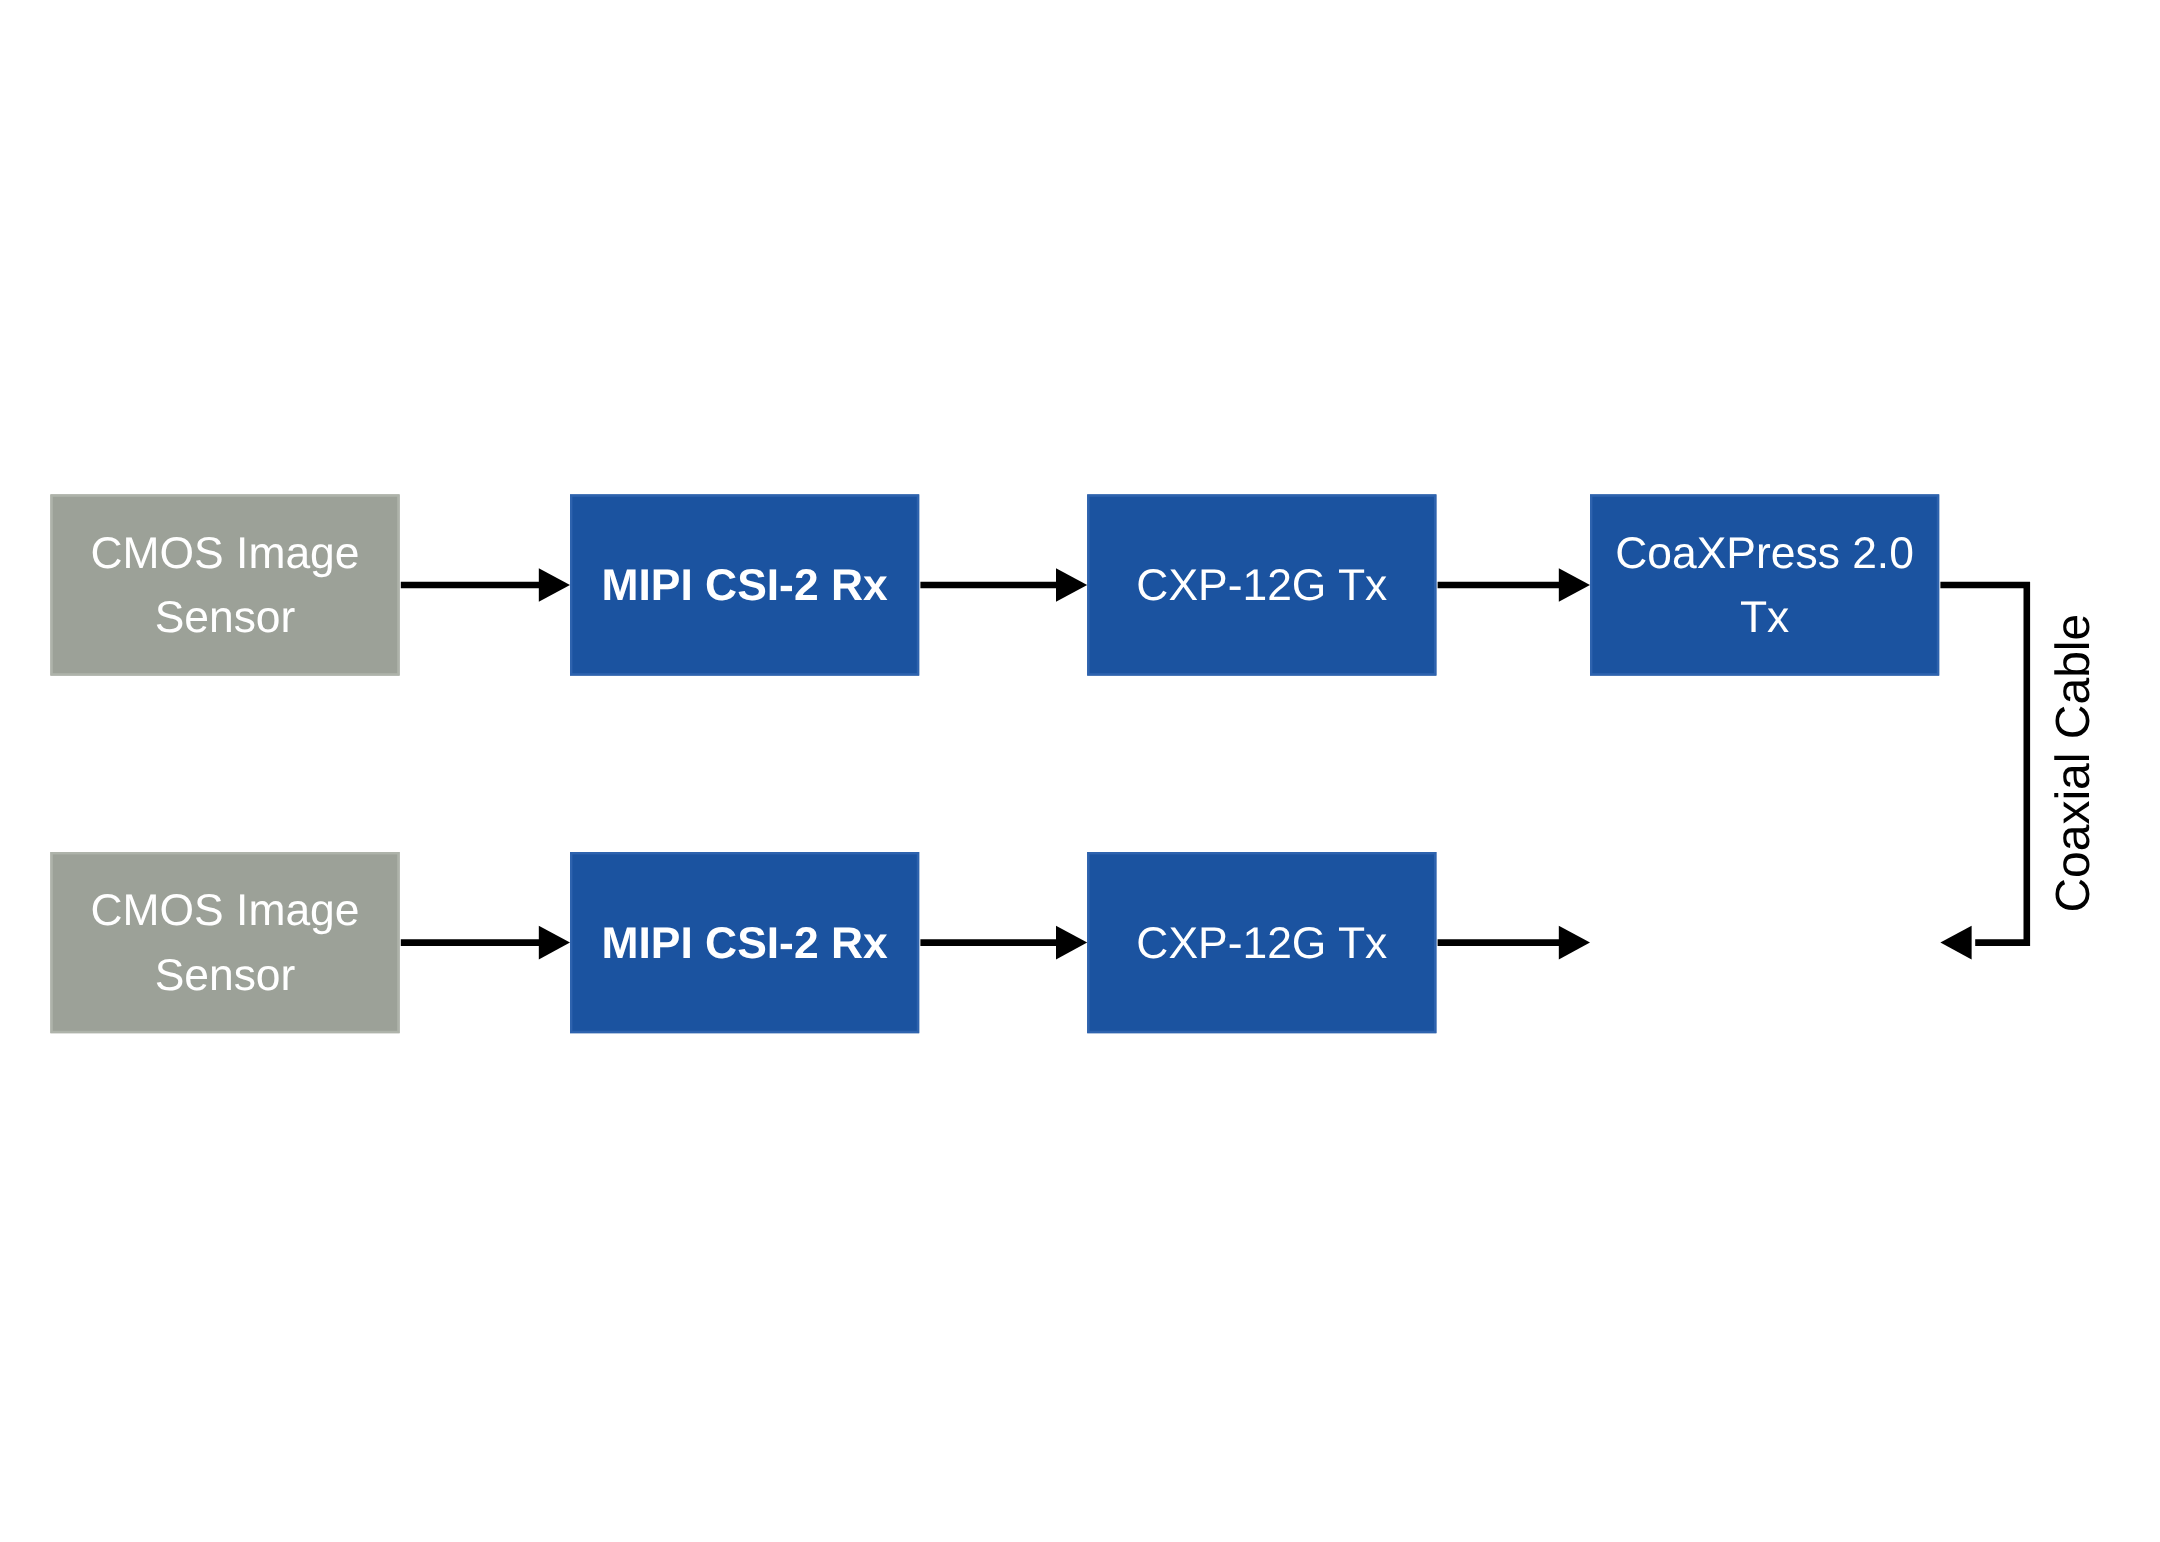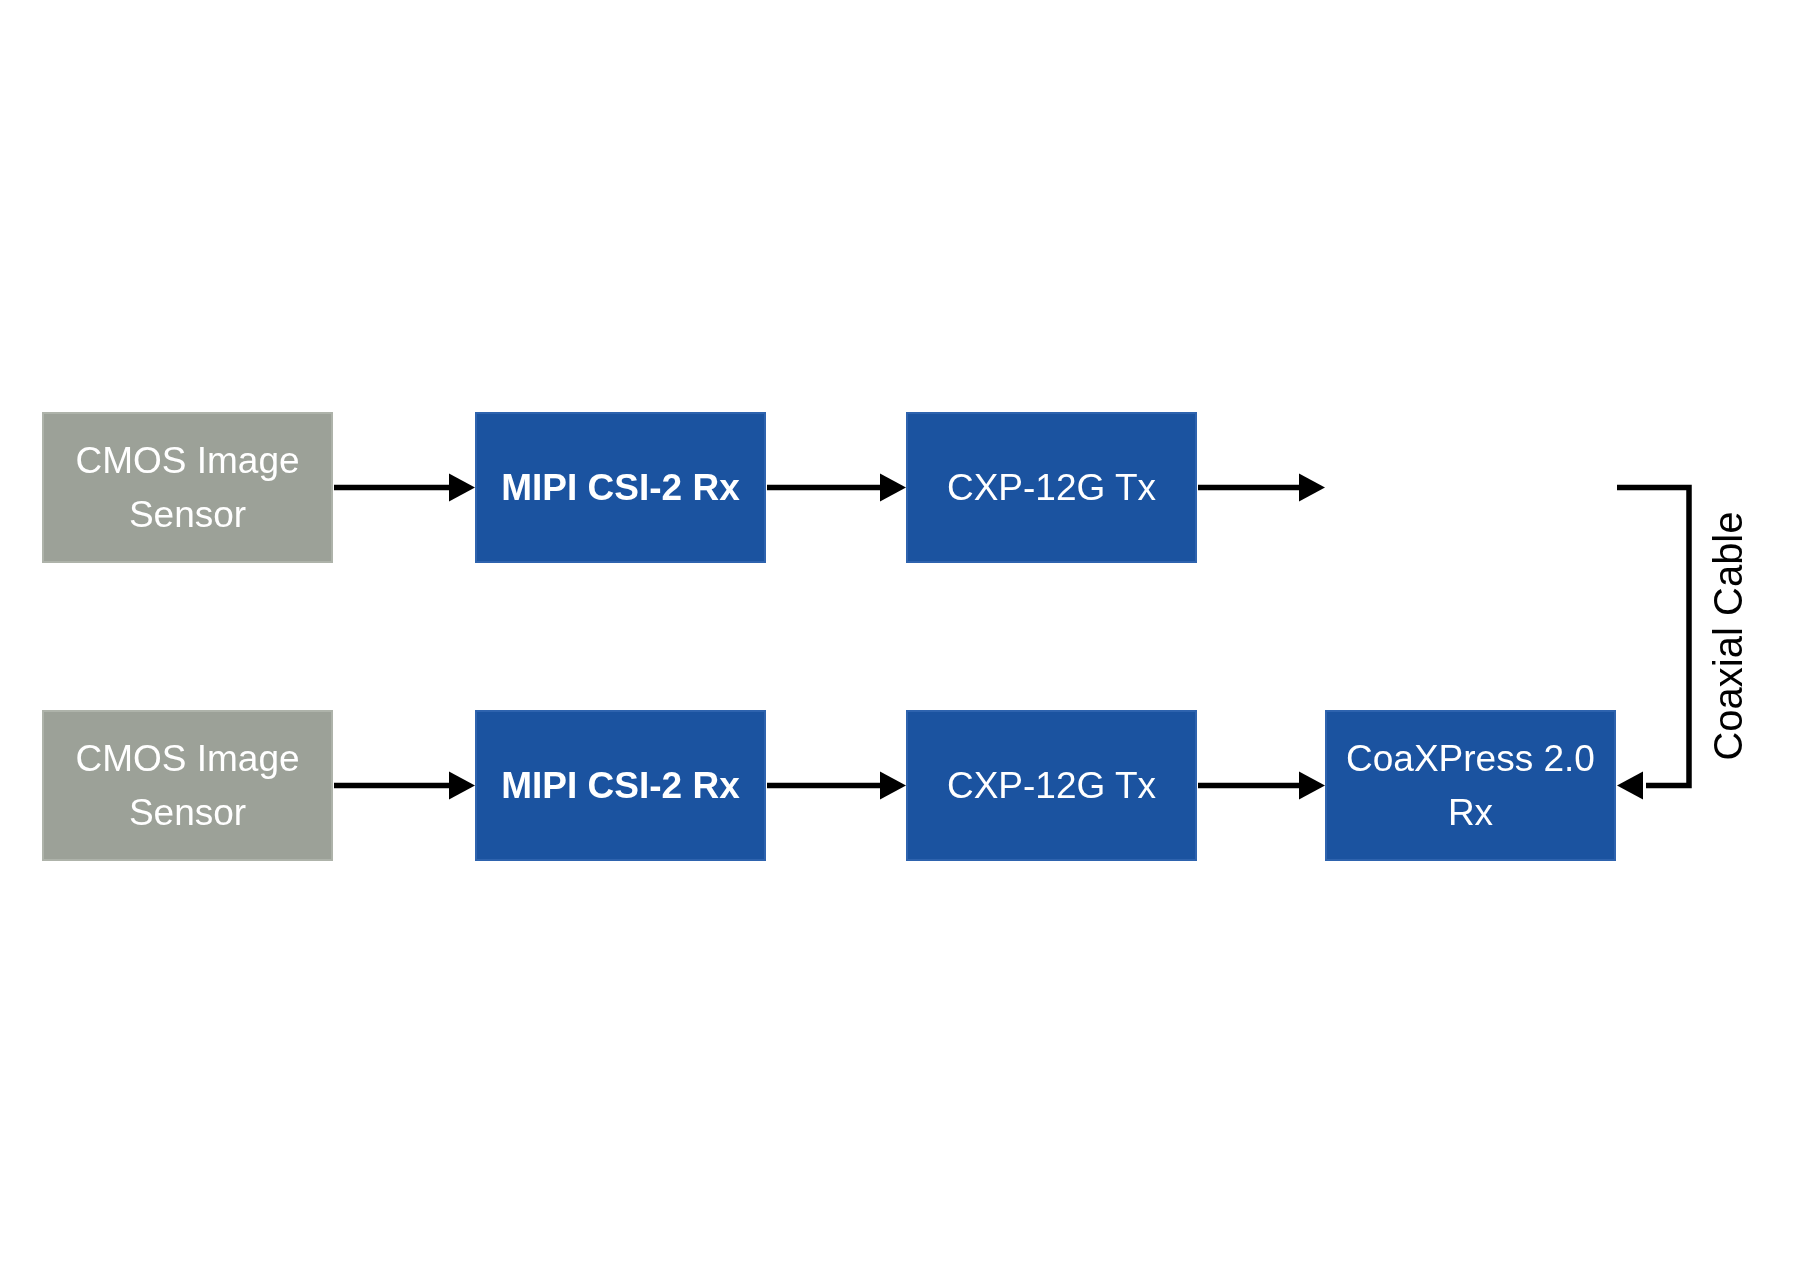--- a/index.html
+++ b/index.html
@@ -113,29 +113,29 @@
 
   <div class="node sensor r1 c1">
     <span>CMOS Image Sensor</span>
   </div>
   <div class="node ip r1 c2">
     <span>MIPI CSI-2 Rx</span>
   </div>
   <div class="node ip r1 c3">
     <span>CXP-12G Tx</span>
   </div>
+  <div class="node ip r1 c4">
+    <span>CoaXPress 2.0 Tx</span>
+  </div>
 
   <div class="node sensor r2 c1">
     <span>CMOS Image Sensor</span>
   </div>
   <div class="node ip r2 c2">
     <span>MIPI CSI-2 Rx</span>
   </div>
   <div class="node ip r2 c3">
     <span>CXP-12G Tx</span>
   </div>
-  <div class="node ip r2 c4">
-    <span>CoaXPress 2.0 Rx</span>
-  </div>
 
   <div class="cable-label">Coaxial Cable</div>
 
 </div>
 
 </body></html>

